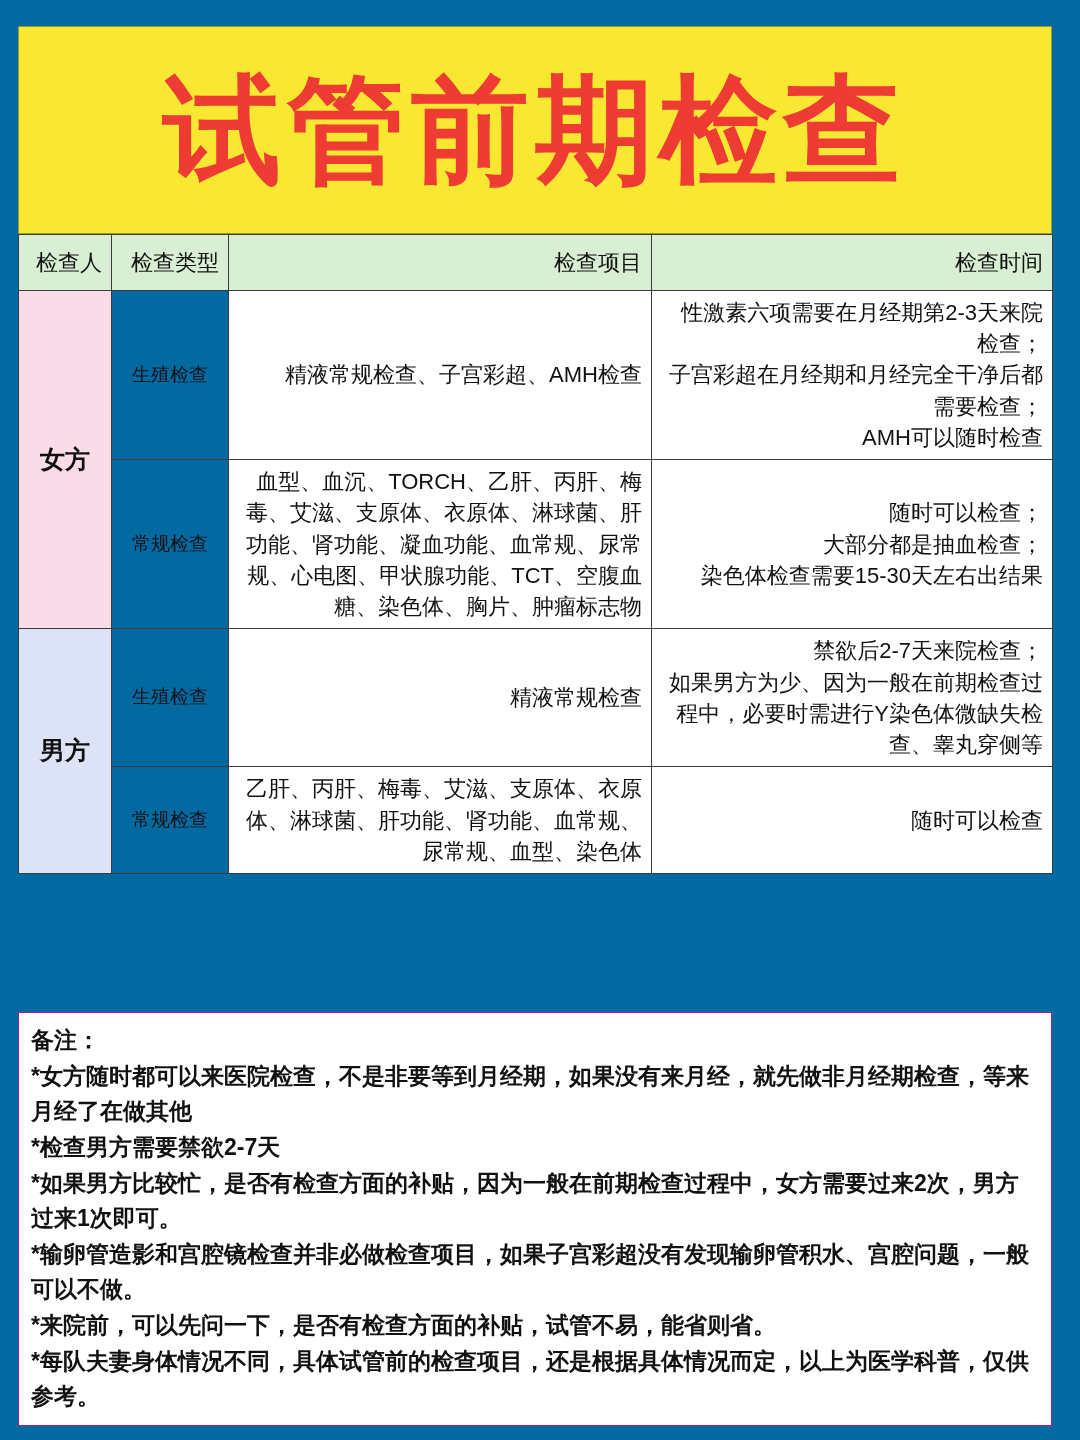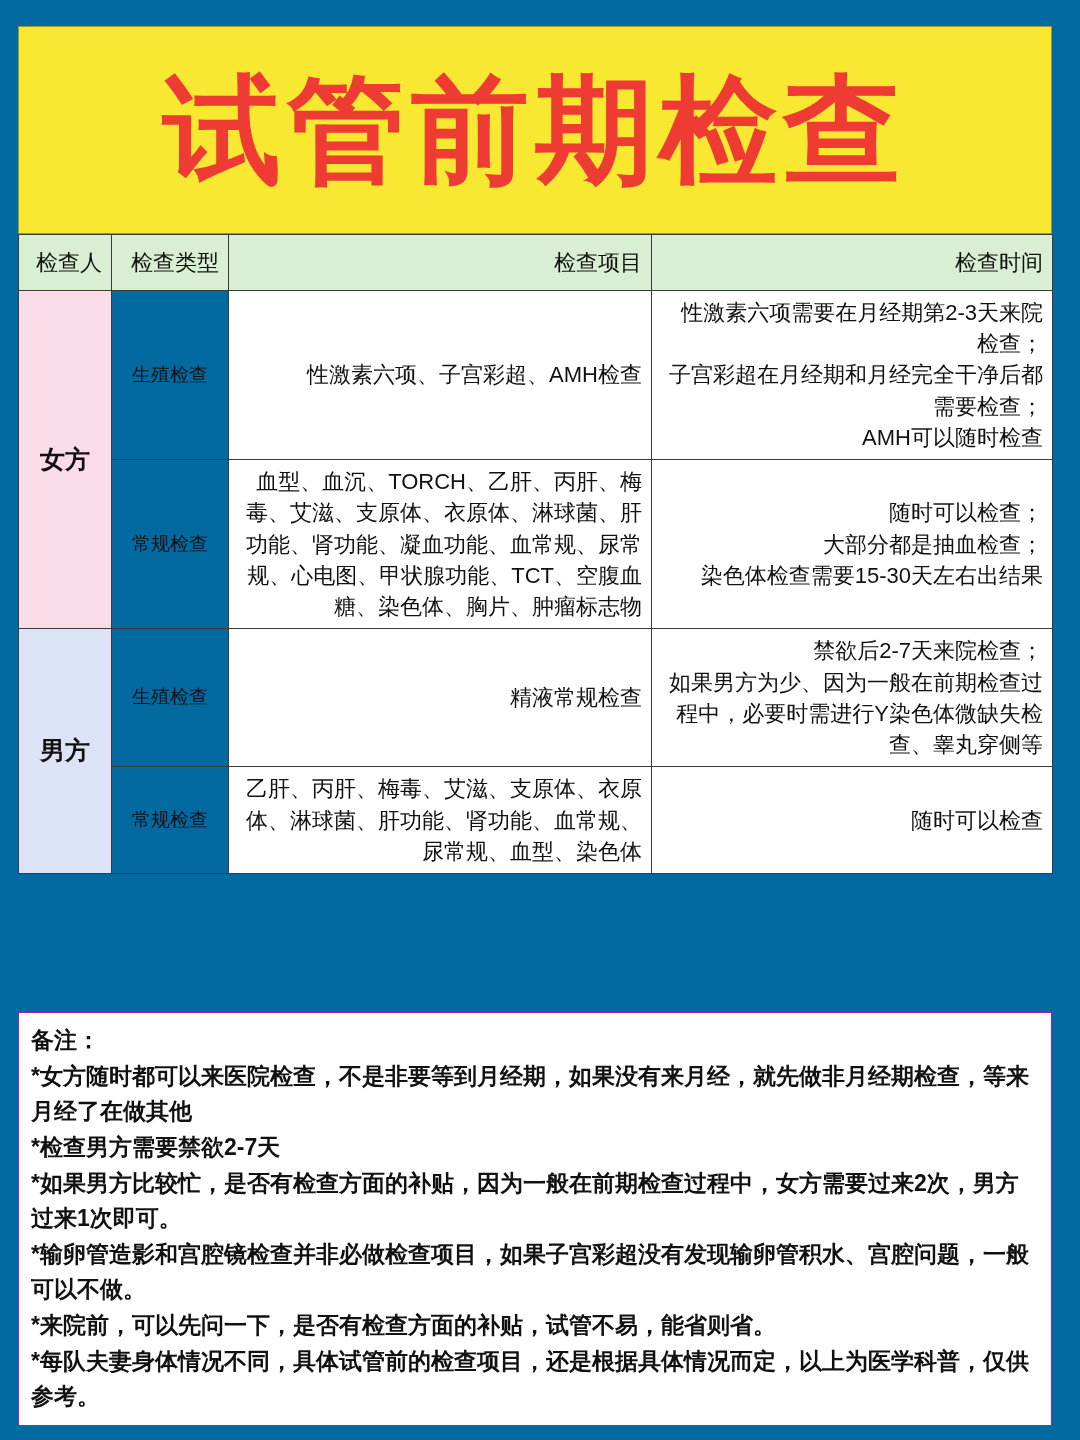--- a/index.html
+++ b/index.html
@@ -135,21 +135,21 @@
         <th>检查人</th>
         <th>检查类型</th>
         <th>检查项目</th>
         <th>检查时间</th>
       </tr>
     </thead>
     <tbody>
       <tr>
         <td class="person female" rowspan="2">女方</td>
         <td class="type">生殖检查</td>
-        <td class="items">性激素六项、子宫彩超、AMH检查</td>
+        <td class="items">精液常规检查、子宫彩超、AMH检查</td>
         <td class="time multiline">性激素六项需要在月经期第2-3天来院检查；
 子宫彩超在月经期和月经完全干净后都需要检查；
 AMH可以随时检查</td>
       </tr>
       <tr>
         <td class="type">常规检查</td>
         <td class="items">血型、血沉、TORCH、乙肝、丙肝、梅毒、艾滋、支原体、衣原体、淋球菌、肝功能、肾功能、凝血功能、血常规、尿常规、心电图、甲状腺功能、TCT、空腹血糖、染色体、胸片、肿瘤标志物</td>
         <td class="time multiline">随时可以检查；
 大部分都是抽血检查；
 染色体检查需要15-30天左右出结果</td>

